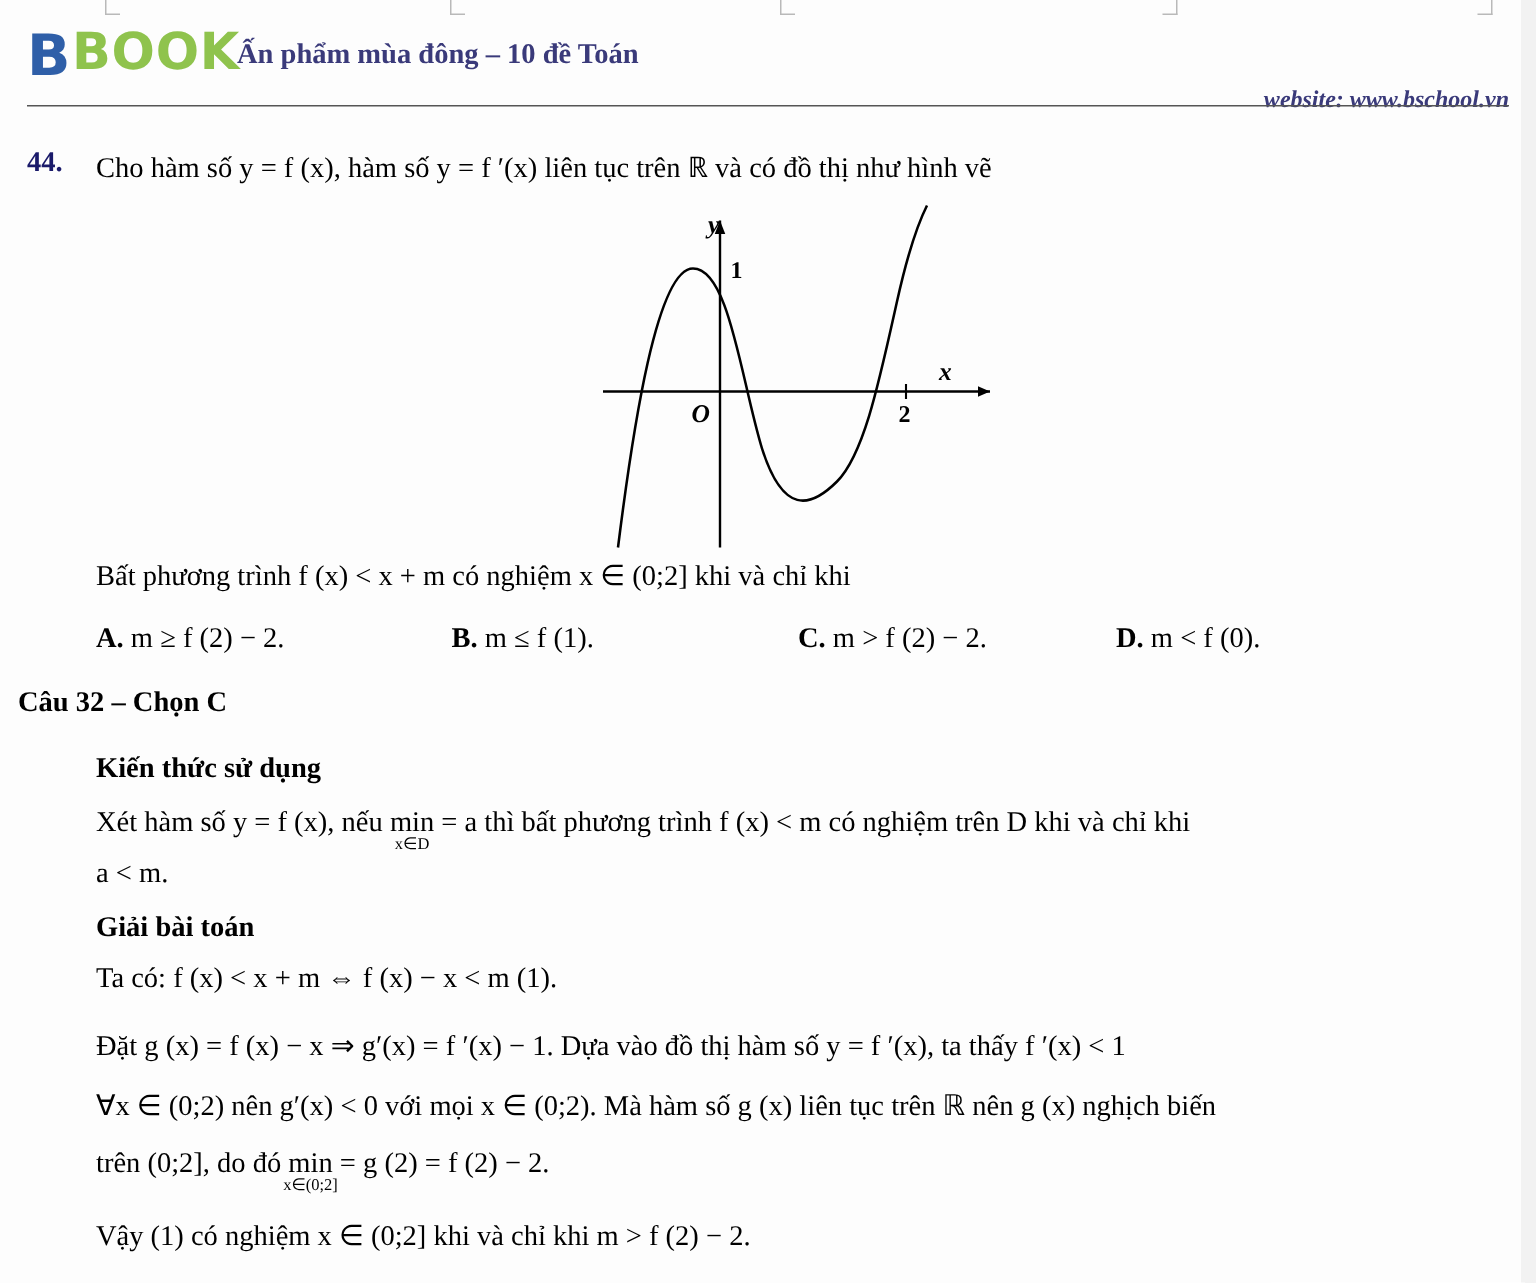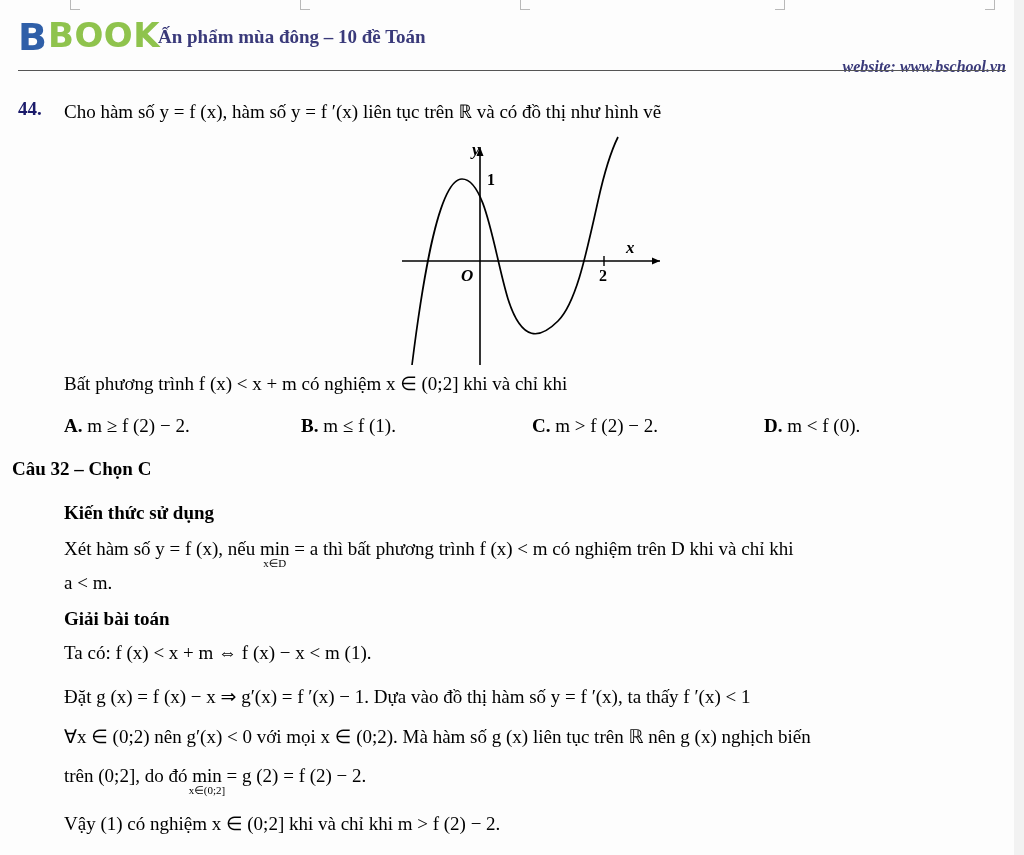--- a/index.html
+++ b/index.html
@@ -150,21 +150,21 @@
   .opt {
     position: absolute;
     white-space: nowrap;
   }
   .opt .lab {
     font-weight: bold;
   }
   .opt-a { left: 0; }
   .opt-b { left: 237px; }
   .opt-c { left: 468px; }
-  .opt-d { left: 700px; }
+  .opt-d { left: 680px; }
 
   
   .ans-head {
     position: absolute;
     left: 12px;
     top: 458px;
     font-weight: bold;
     font-size: 19px;
   }
   .sec-head {

